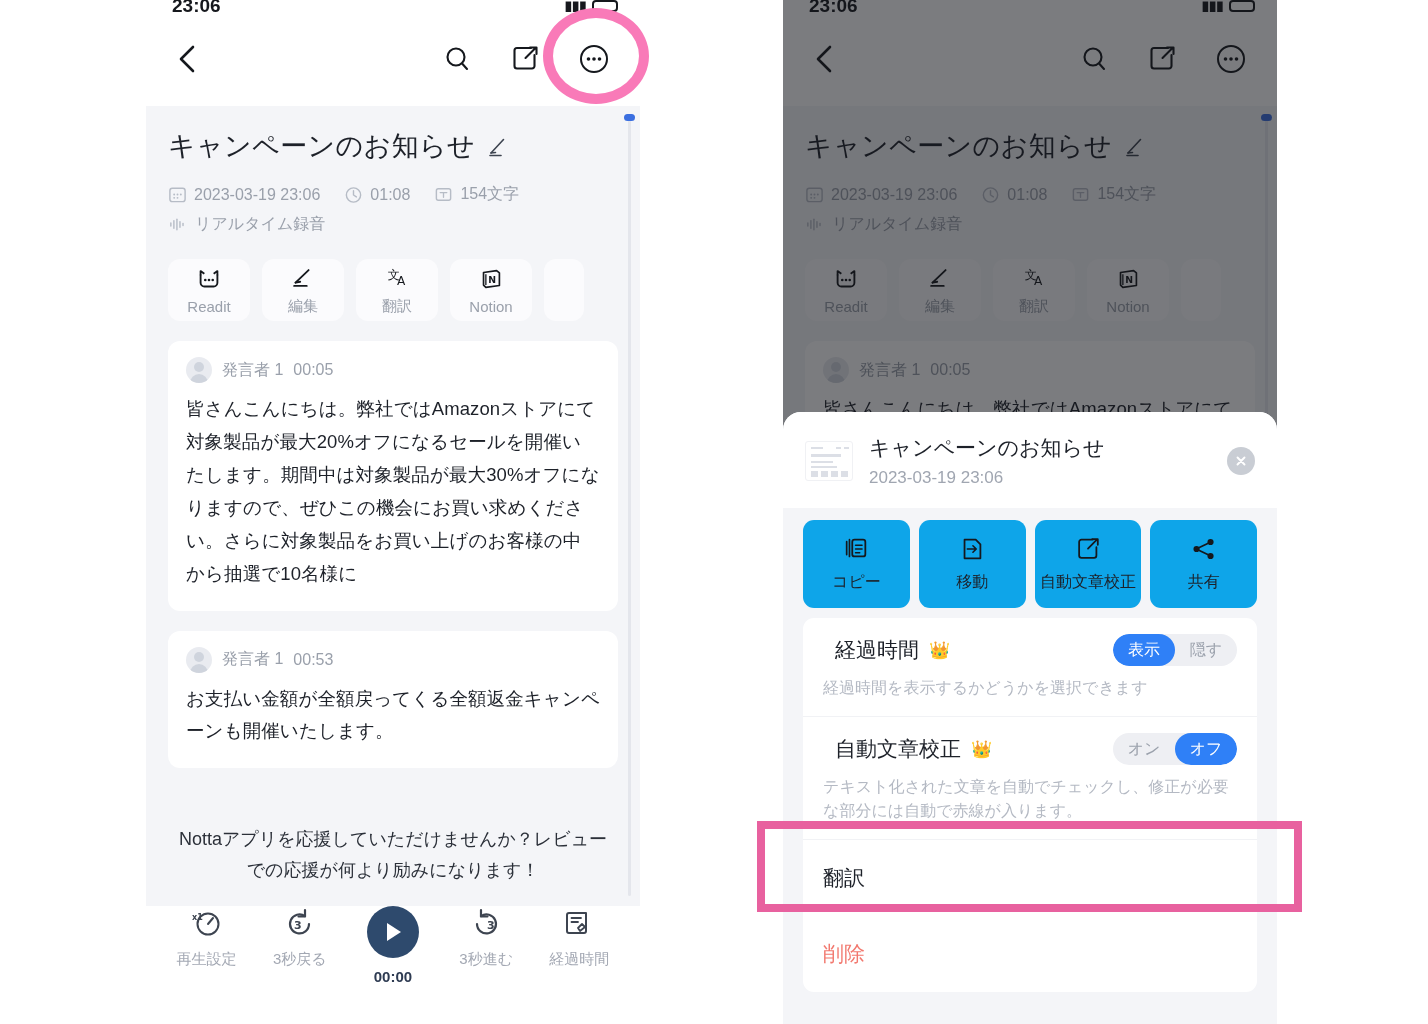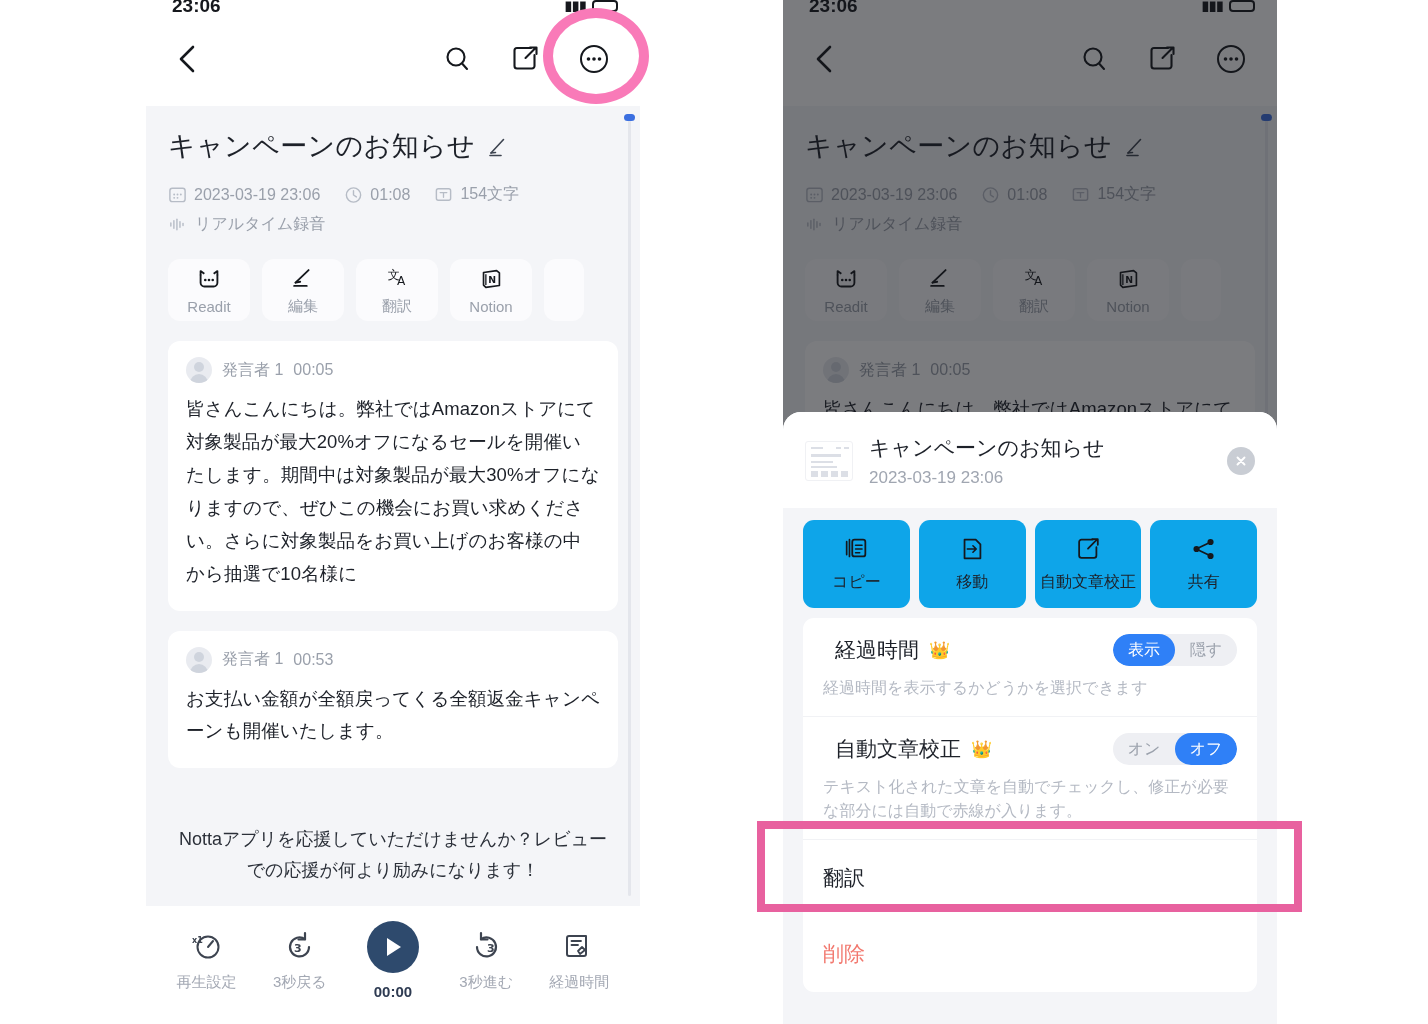--- a/index.html
+++ b/index.html
@@ -85,21 +85,21 @@
   .promo { margin-top:56px; text-align:center; padding:0 6px; }
   .promo-text { font-size:18px; line-height:1.72; color:#2b3039; }
 
   
   .vscroll { position:absolute; right:9px; top:8px; bottom:10px; width:3px; background:#e4e6ec; border-radius:2px; }
   .vthumb { position:absolute; left:-4px; top:0; width:11px; height:7px; border-radius:4px; background:#3b6fe0; }
 
   
   .player {
     height: 118px; background:#ffffff; flex:none;
-    display:flex; align-items:center; justify-content:space-around; padding: 0 14px 10px 14px;
+    display:flex; justify-content:space-around; padding: 0 14px 10px 14px;
   }
   .p-item { display:flex; flex-direction:column; align-items:center; gap:10px; width:84px; cursor:pointer; }
   .p-label { font-size:15px; color:#a3a8b3; }
   .p-label.active { color:#2e3b52; font-weight:700; }
   .play-circle {
     width:52px; height:52px; border-radius:50%; background:#2e4a6d;
     display:flex; align-items:center; justify-content:center;
   }
 
   

